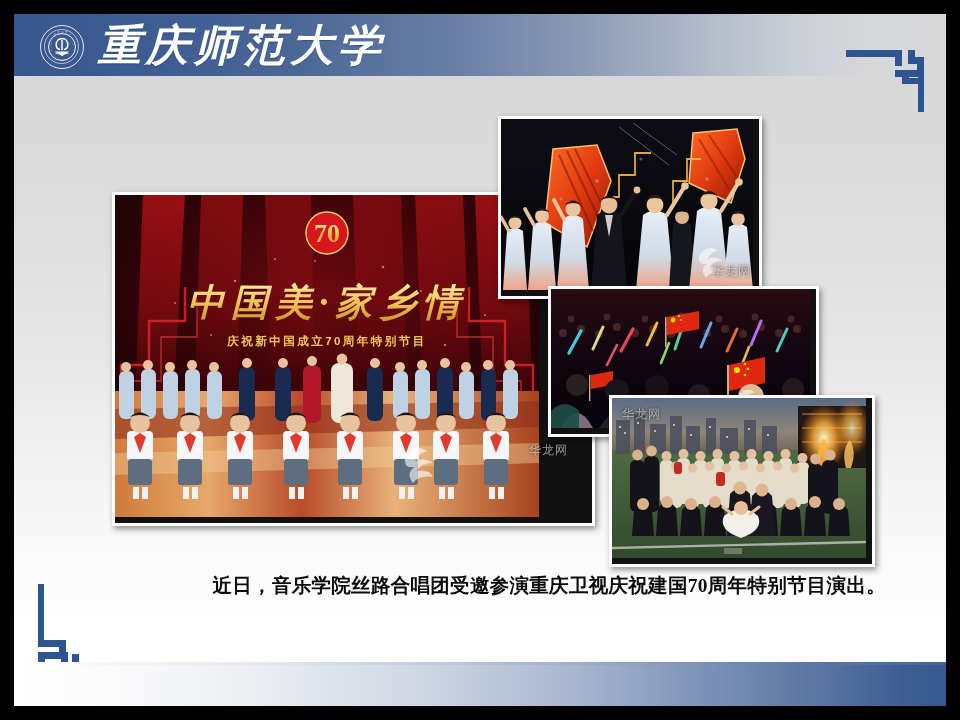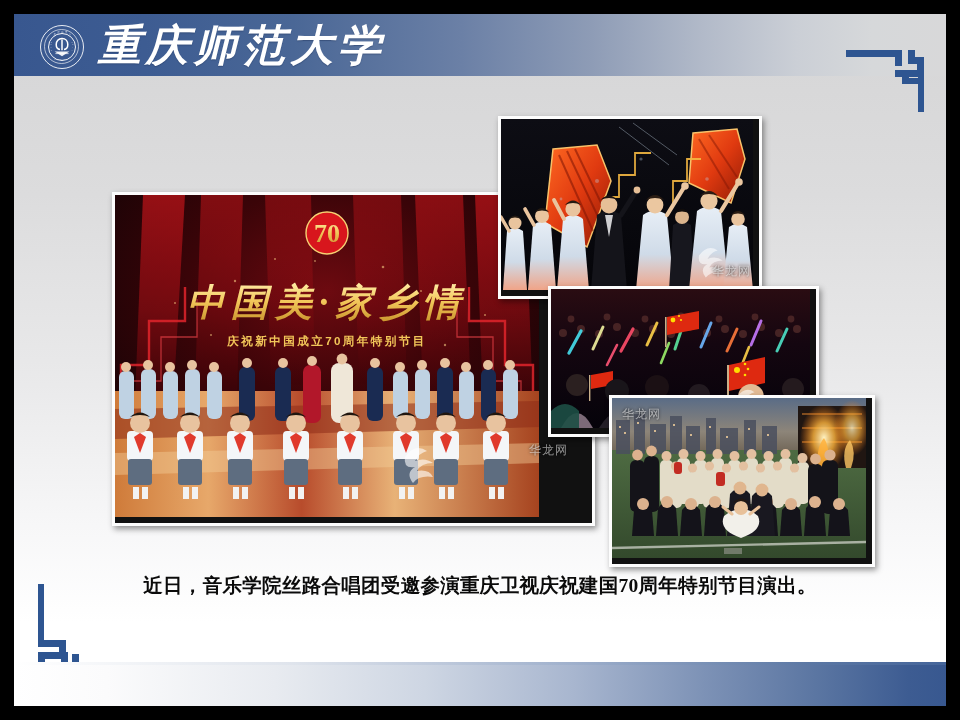--- a/index.html
+++ b/index.html
@@ -82,21 +82,21 @@
   
   #photo-performers{left:484px;top:102px;width:258px;height:177px;z-index:3;}
   
   #photo-audience{left:534px;top:272px;width:265px;height:145px;z-index:4;}
   
   #photo-group{left:595px;top:381px;width:260px;height:166px;z-index:5;}
 
   
   .caption{
     position:absolute;left:60px;top:558px;width:812px;
-    text-align:center;
+    text-align:right;
     font-family:"Liberation Serif","DejaVu Serif",serif;
     font-size:19.5px;font-weight:700;
     color:#0b0b0b;
     letter-spacing:.3px;
     white-space:nowrap;
   }
 </style>
 </head>
 <body>
 

